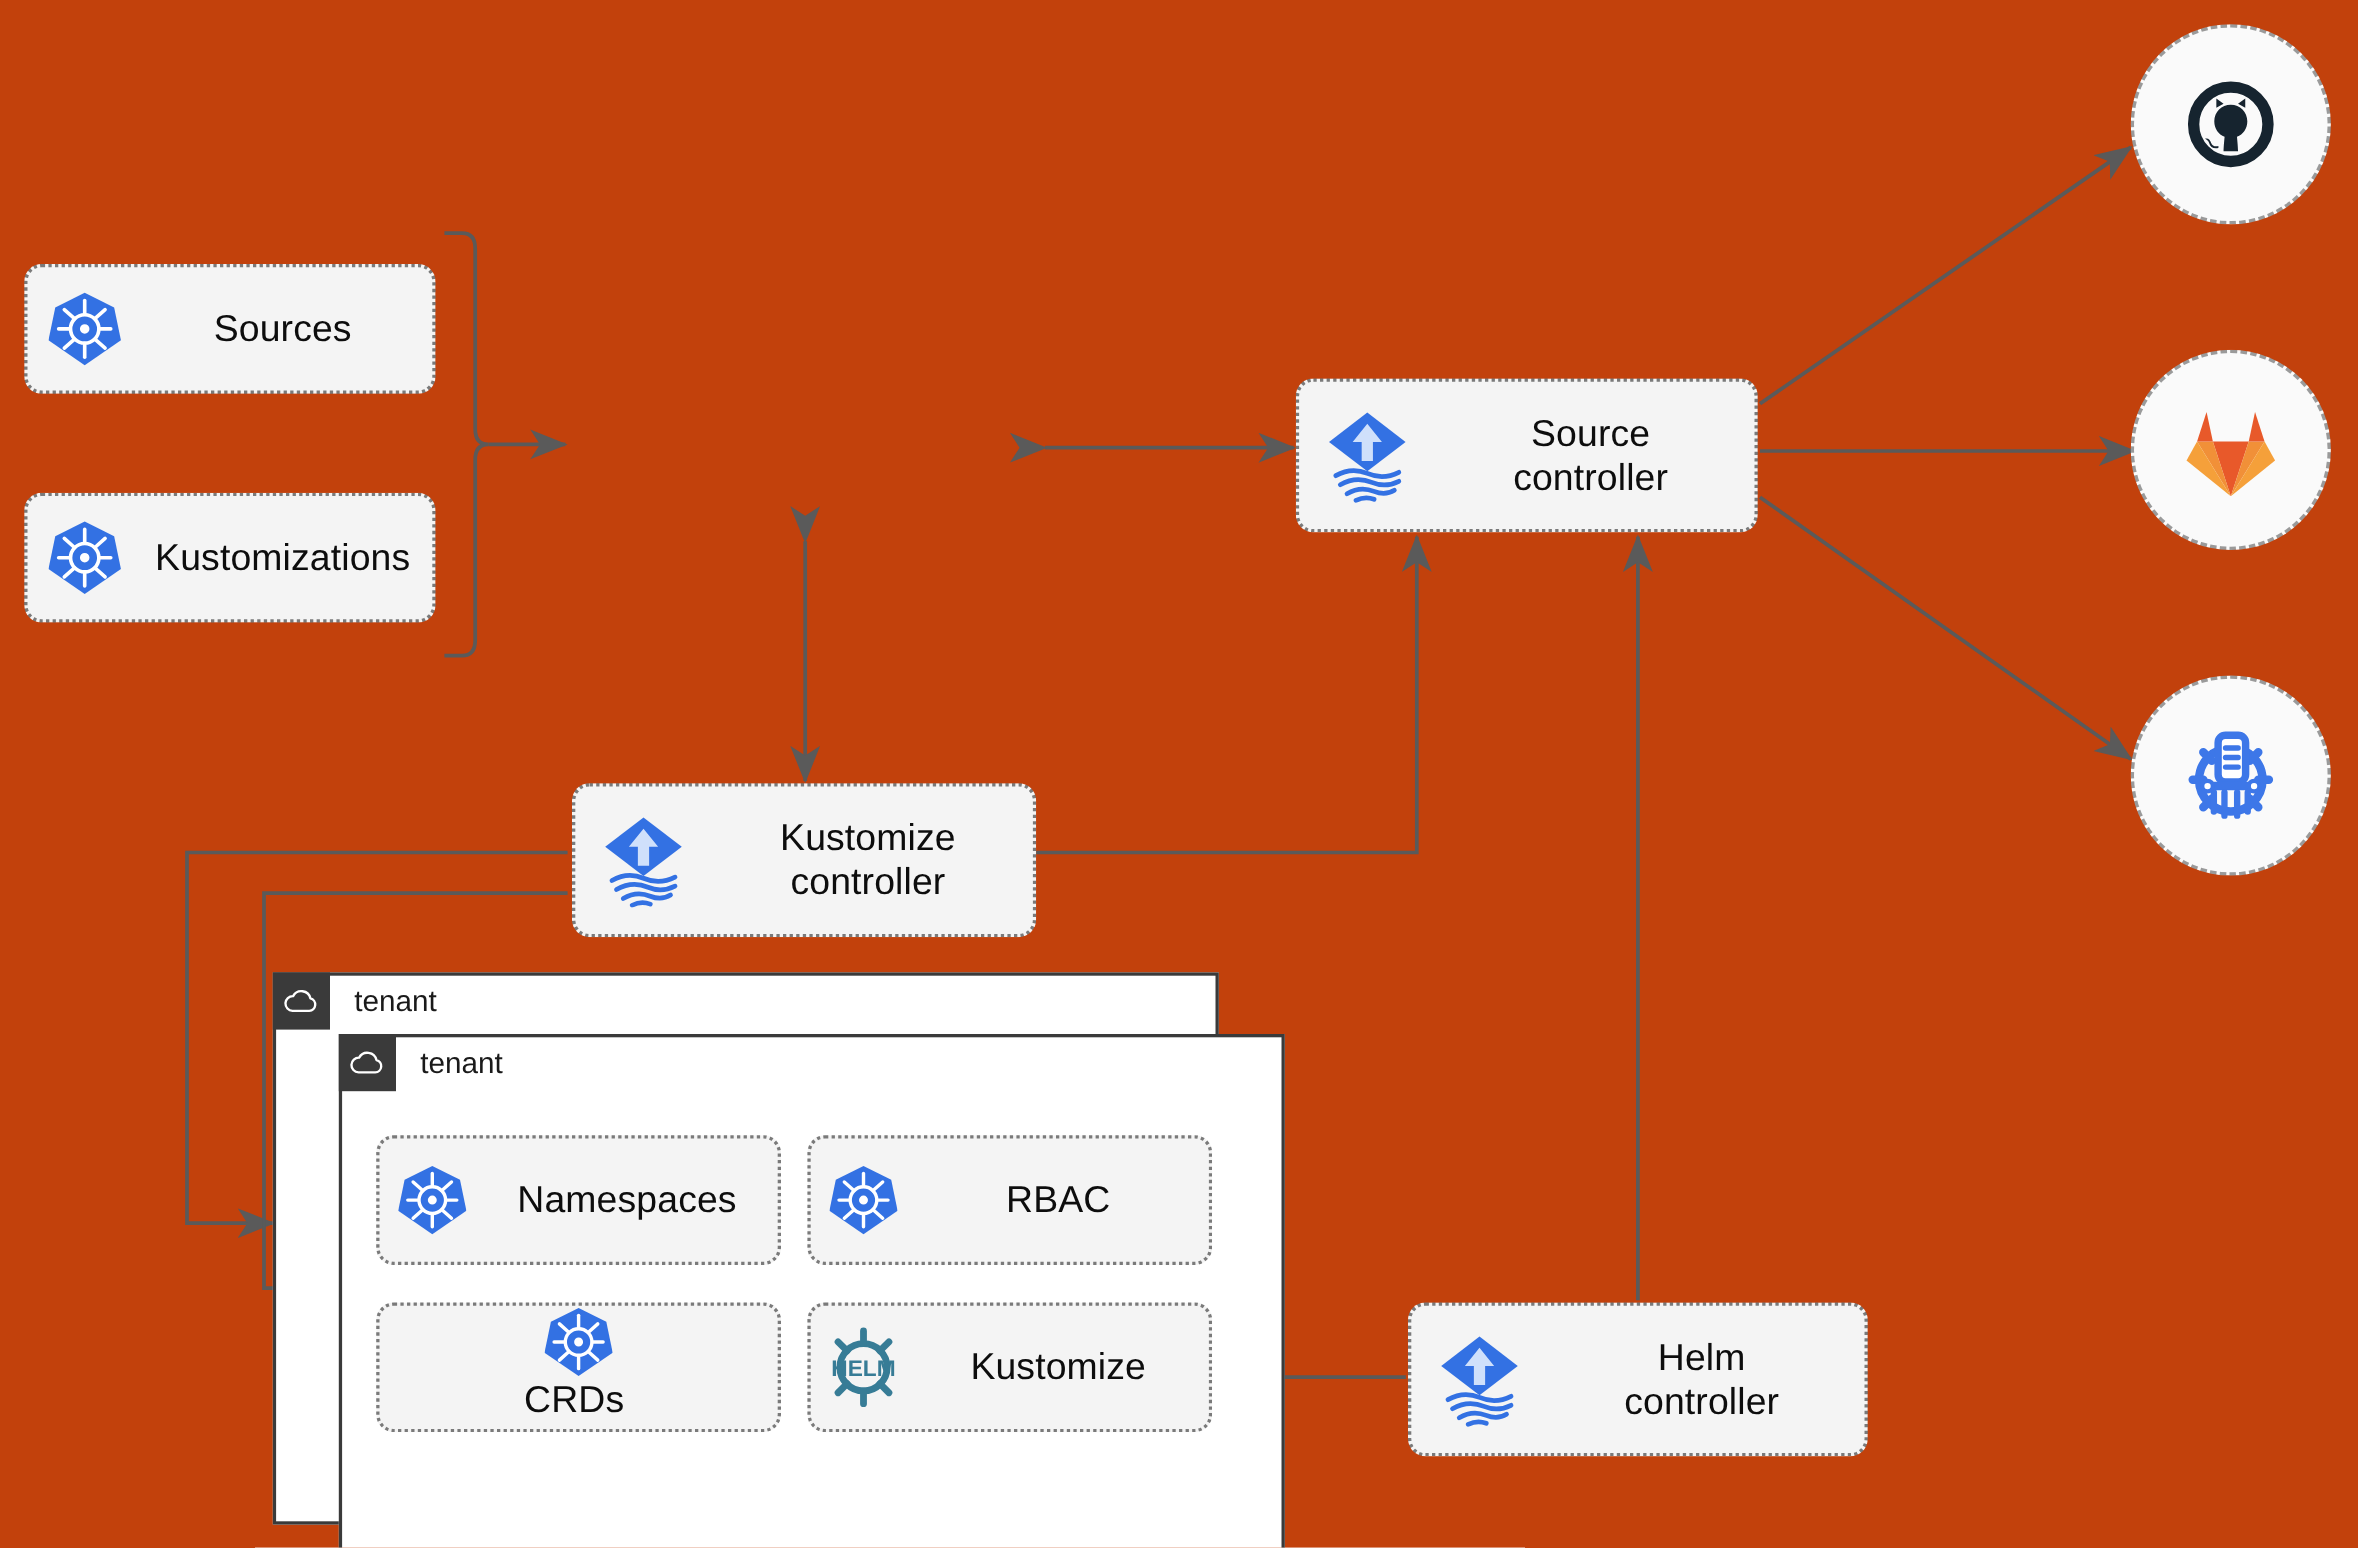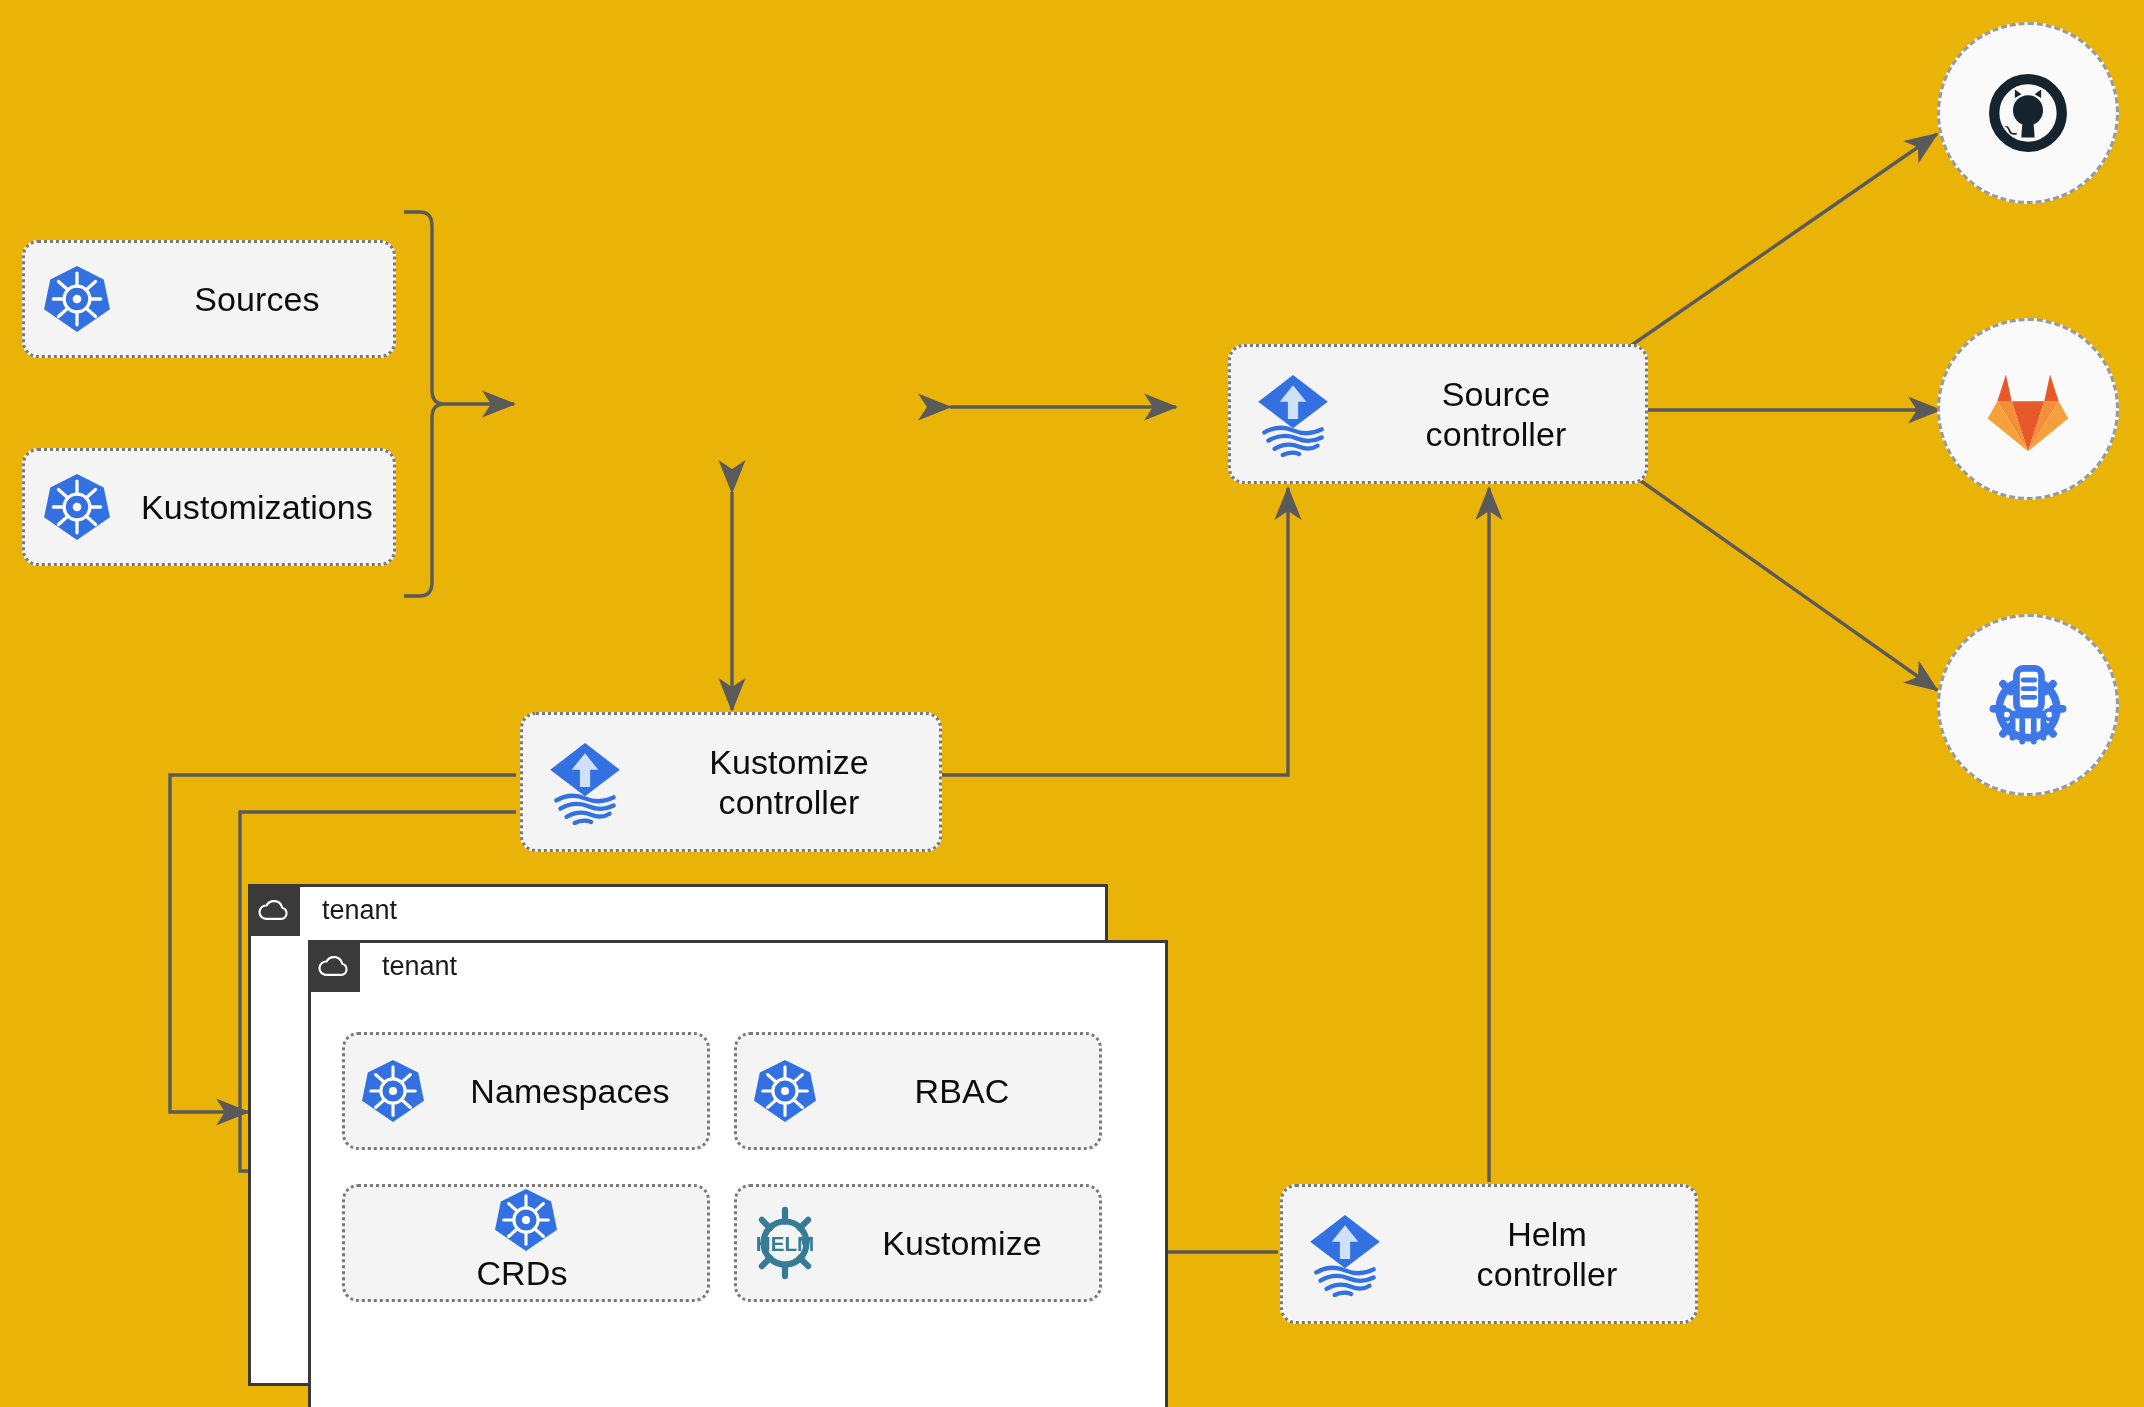--- a/index.html
+++ b/index.html
@@ -1,17 +1,17 @@
 <!DOCTYPE html>
 <html><head>
 <meta charset="utf-8">
 <style>
   html,body{margin:0;padding:0;background:#ffffff;}
   body{font-family:"Liberation Sans",sans-serif;}
-  #stage{position:relative;width:2144px;height:1407px;background:#eab308;overflow:hidden;}
+  #stage{position:relative;width:2144px;height:1407px;background:#c2410c;overflow:hidden;}
 
   svg.edges{position:absolute;left:0;top:0;width:2144px;height:1407px;pointer-events:none;}
 
   .node{position:absolute;box-sizing:border-box;background:#f4f4f4;
         border:3px dotted #7a7a7a;border-radius:16px;display:flex;align-items:center;}
   .node .ico{flex:0 0 auto;display:flex;align-items:center;justify-content:center;}
   .node .lbl{flex:1 1 auto;text-align:center;color:#0d0d0d;line-height:1.18;
              font-size:34px;letter-spacing:.1px;padding-right:8px;}
 
   .circ{position:absolute;box-sizing:border-box;border:3px dashed #9a9a9a;
@@ -100,21 +100,21 @@
           <line x1="41" y1="43" x2="50" y2="51"></line>
           <line x1="50" y1="17" x2="41" y2="25"></line>
           <line x1="23" y1="43" x2="14" y2="51"></line>
         </g>
       </svg>
     </span>
     <span class="lbl">Kustomizations</span>
   </div>
 
 
-  <div class="node" style="left:1228px;top:344px;width:420px;height:140px;">
+  <div class="node" style="left:1178px;top:344px;width:420px;height:140px;">
     <span class="ico" style="width:124px;">
       <svg width="82" height="86" viewBox="0 0 80 84">
         <polygon points="40,4 74,30 40,56 6,30" fill="#3371e3"></polygon>
         <path d="M40,14 L53,30 L45,30 L45,47 L35,47 L35,30 L27,30 Z" fill="#cfe0fb"></path>
         <g stroke="#3371e3" stroke-width="4.2" fill="none" stroke-linecap="round">
           <path d="M12,60 Q26,52 40,58 Q54,64 68,57"></path>
           <path d="M16,68 Q30,60 44,66 Q56,71 68,65"></path>
           <path d="M22,76 Q34,69 46,74 Q56,78 64,73"></path>
           <path d="M30,82 Q38,78 46,81"></path>
         </g>

